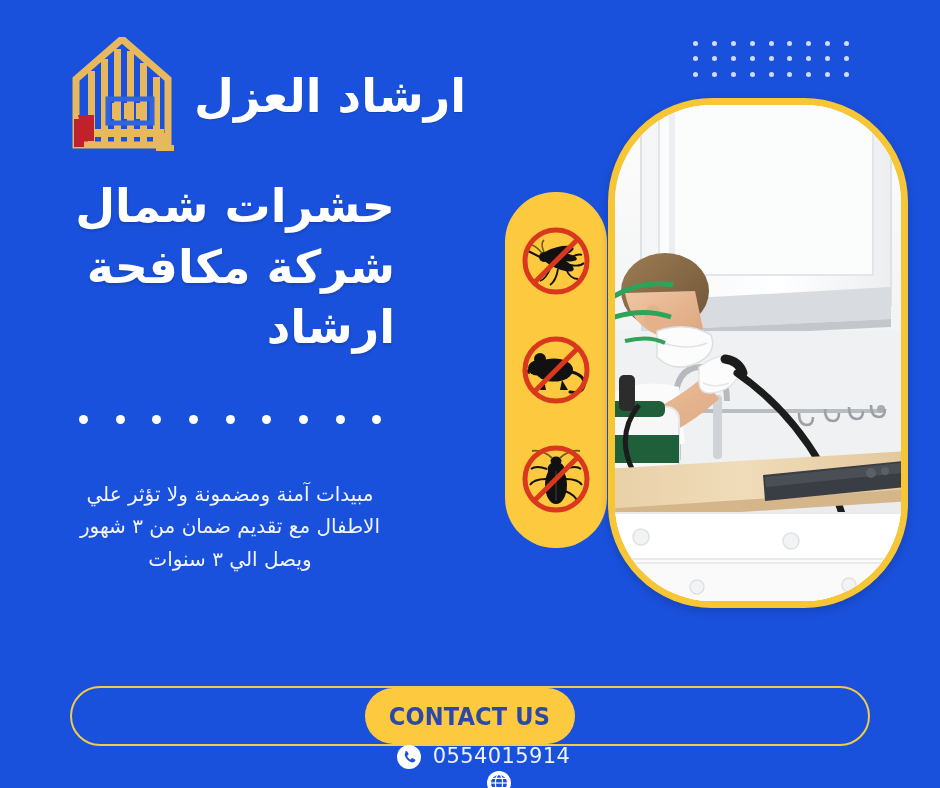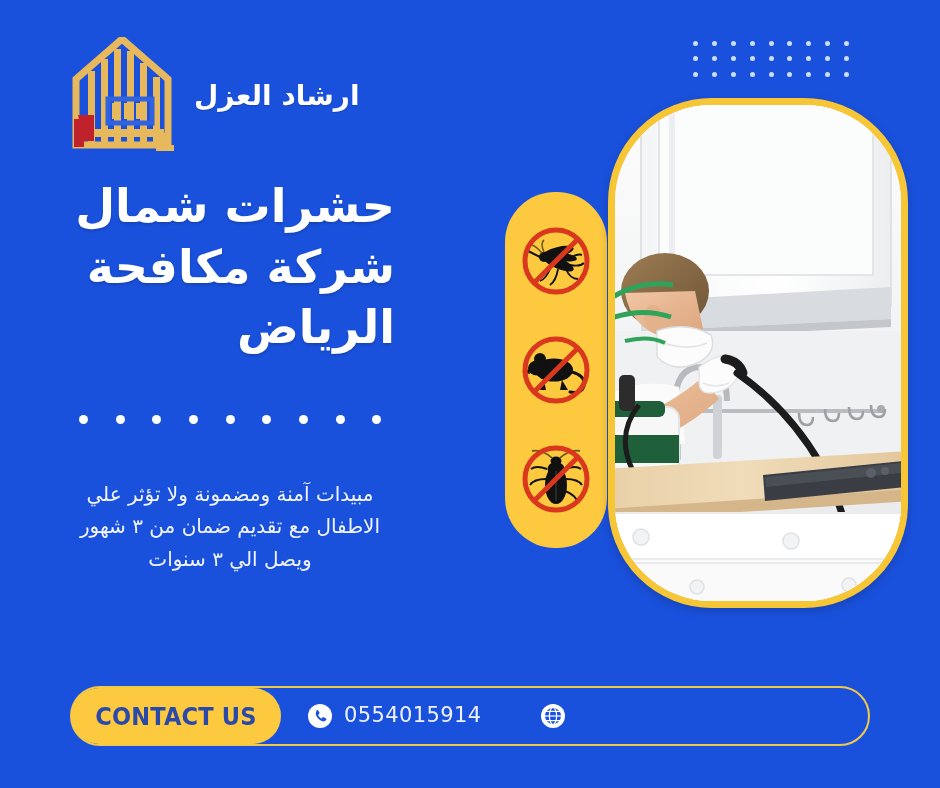--- a/index.html
+++ b/index.html
@@ -15,21 +15,21 @@
   
   .dot-grid{position:absolute;left:686px;top:36px;width:170px;height:46px;
     display:grid;grid-template-columns:repeat(9,1fr);grid-template-rows:repeat(3,1fr);
     align-items:center;justify-items:center;}
   .dot-grid i{display:block;width:5px;height:5px;border-radius:50%;background:#cfdcfa;}
 
   
   .logo-row{position:absolute;left:68px;top:36px;width:360px;height:120px;
     display:flex;flex-direction:row-reverse;align-items:center;gap:18px;}
   .logo-mark{width:108px;height:118px;flex:0 0 auto;position:relative;}
-  .brand-name{font-size:28px;font-weight:bold;color:#ffffff;letter-spacing:0px;
+  .brand-name{font-size:46px;font-weight:bold;color:#ffffff;letter-spacing:0px;
     line-height:1;white-space:nowrap;direction:rtl;text-shadow:0 1px 1px rgba(0,0,0,.18);}
 
   
   .headline{position:absolute;right:545px;top:176px;width:330px;
     text-align:right;direction:rtl;color:#ffffff;
     font-size:46px;font-weight:bold;line-height:1.32;
     text-shadow:0 2px 3px rgba(0,0,0,.16);}
 
   
   .divider{position:absolute;right:545px;top:412px;width:330px;height:14px;
@@ -51,21 +51,21 @@
 
   
   .photo-card{position:absolute;left:608px;top:98px;width:300px;height:510px;
     border:7px solid #f7c636;border-radius:104px;box-sizing:border-box;
     overflow:hidden;background:#e9ebee;box-shadow:0 3px 10px rgba(0,0,0,.18);}
   .photo-inner{position:absolute;inset:0;overflow:hidden;}
 
   
   .contact-bar{position:absolute;left:70px;top:686px;width:800px;height:60px;
     border:2px solid #f3c94a;border-radius:32px;box-sizing:border-box;
-    background:#1a51dc;display:flex;flex-direction:row;align-items:center;direction:ltr;}
+    background:#1a51dc;display:flex;flex-direction:column;align-items:center;direction:ltr;}
   .contact-btn{width:210px;height:56px;margin-left:-1px;background:#fcc93f;
     border-radius:30px;display:flex;align-items:center;justify-content:center;
     color:#2b49a8;font-size:25px;font-weight:bold;letter-spacing:.2px;
     font-family:"DejaVu Sans Condensed","Liberation Sans",sans-serif;flex:0 0 auto;}
   .contact-item{display:flex;align-items:flex-start;gap:11px;color:#eef2ff;
     font-size:21px;letter-spacing:.4px;}
   .ci-phone{margin-left:26px;}
   .ci-mail{margin-left:58px;}
   .cicon{width:26px;height:26px;flex:0 0 auto;}
 </style>
@@ -130,21 +130,21 @@
         <rect x="92" y="96" width="10" height="14" fill="#e8b95c"></rect>
         <rect x="88" y="108" width="18" height="6" fill="#e8b95c"></rect>
       </svg>
     </div>
     <div class="brand-name">ارشاد العزل</div>
   </div>
 
   <div class="headline">
     <div>حشرات شمال</div>
     <div>شركة مكافحة</div>
-    <div>الرياض</div>
+    <div>ارشاد</div>
   </div>
 
   <div class="divider">
     <i>
         <b></b>
       </i>
     <i>
         <b></b>
       </i>
     <i>

